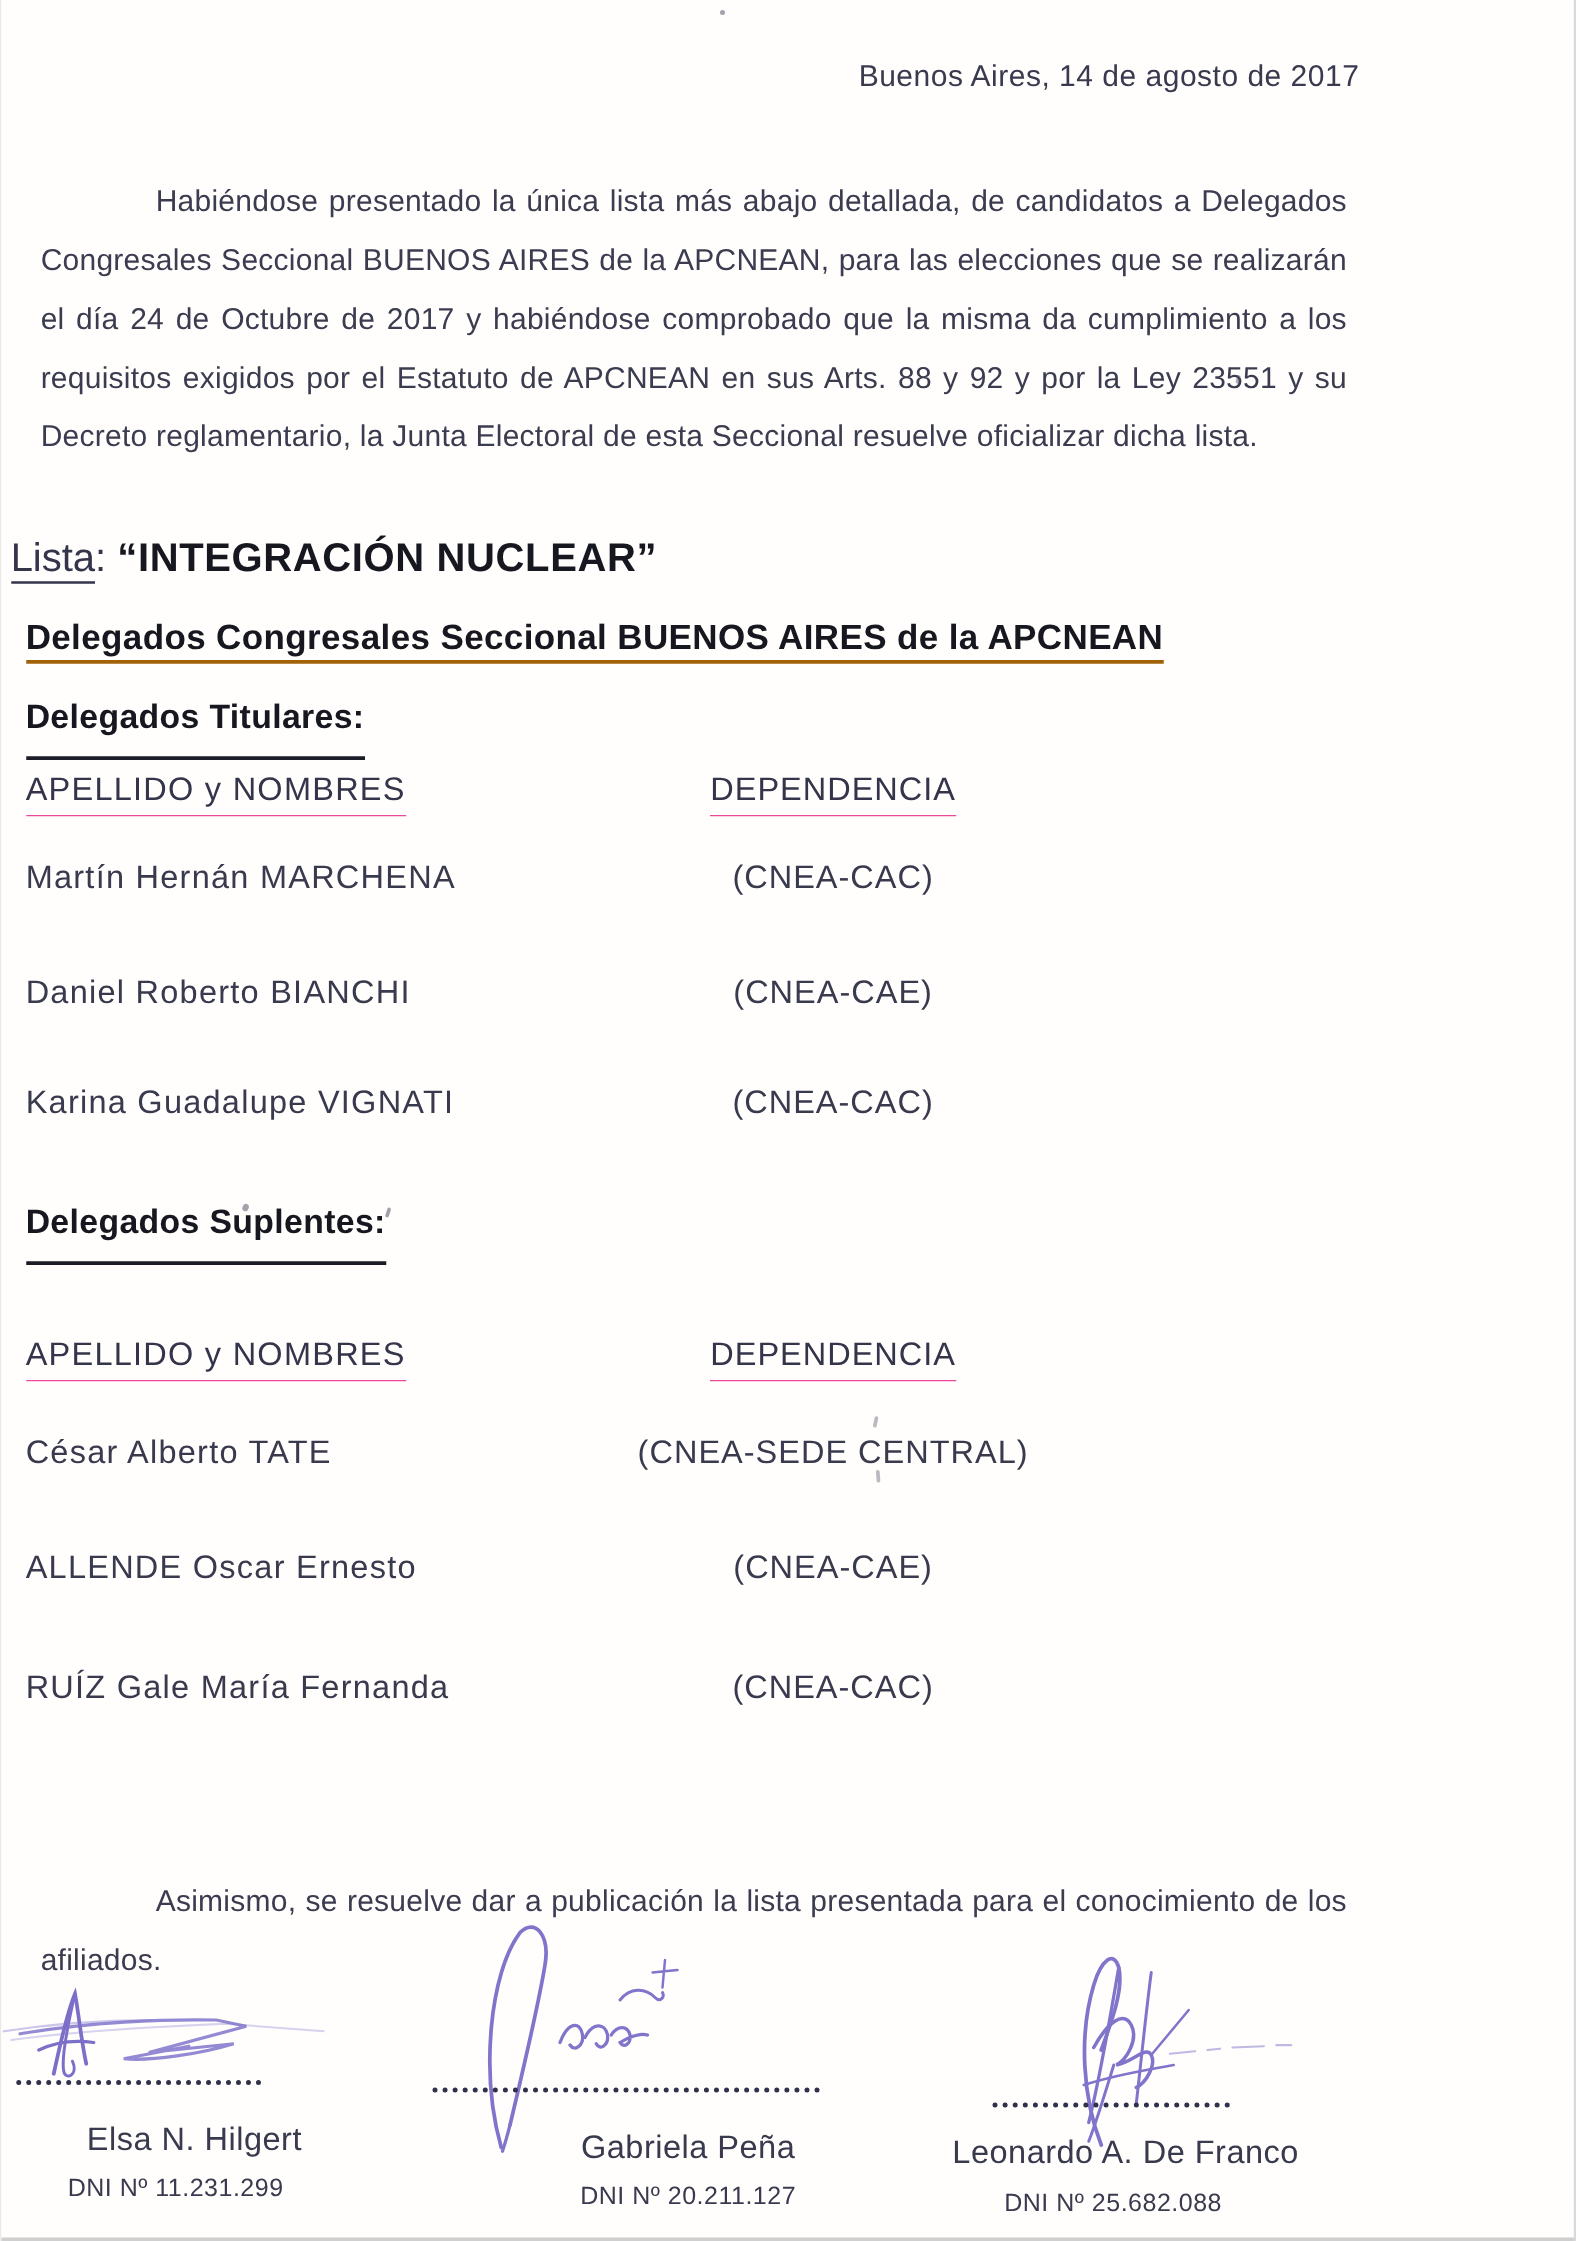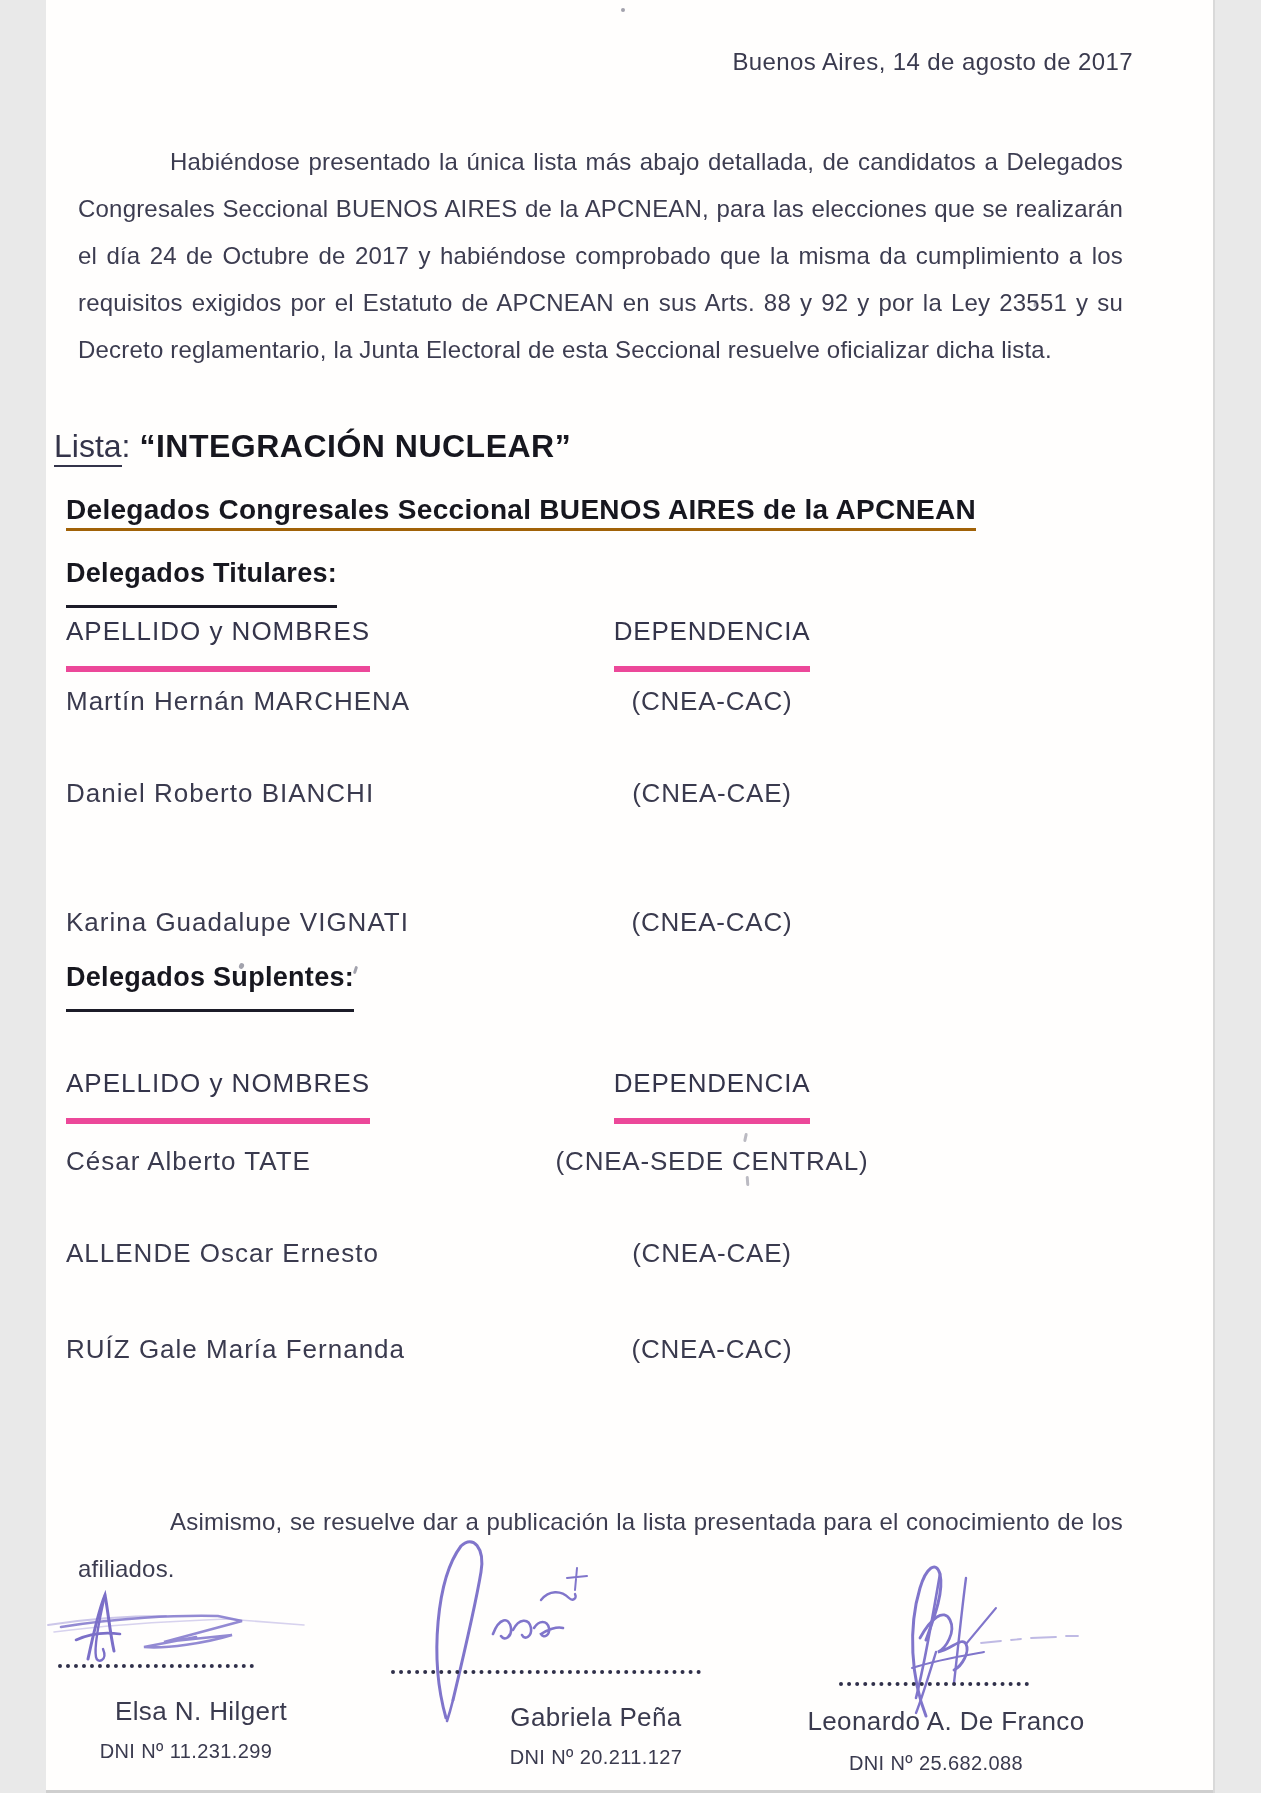--- a/index.html
+++ b/index.html
@@ -1,18 +1,18 @@
 <!DOCTYPE html>
 <html><head>
 <meta charset="utf-8">
 <style>
   html,body{margin:0;padding:0;background:#e9e9e9;}
   .page{
     position:relative;
-    width:1169px;height:1793px;
+    width:1260px;height:1793px;
     margin:0 auto;
     background:#fffefd;
     font-family:"Liberation Sans", sans-serif;
     color:#3c3c50;
     overflow:hidden;
   }
   
   .page::after{
     content:"";position:absolute;inset:0;pointer-events:none;
     box-shadow:inset -2px 0 0 #d9d9d9, inset 0 -3px 0 #cfcfcf;
@@ -44,22 +44,22 @@
   .sub-heading .u{border-bottom:3px solid #1c1c28;padding-bottom:17px;}
   .titulares-heading{top:558px;}
   .suplentes-heading{top:962px;}
   .trow{
     left:20px;width:870px;
     display:grid;grid-template-columns:446px 400px;
     font-size:26px;letter-spacing:1px;color:#3a3a4e;
   }
   .trow .dep{text-align:center;letter-spacing:.8px;}
   .thead{font-size:26px;color:#34344a;}
-  .thead .u{border-bottom:6px solid #ec4899;padding-bottom:20px;}
-  .t1-head{top:616px;}  .t1-r0{top:686px;} .t1-r1{top:778px;} .t1-r2{top:907px;}
+  .thead .u{border-bottom:1px solid #ec4899;padding-bottom:6px;}
+  .t1-head{top:616px;}  .t1-r0{top:686px;} .t1-r1{top:778px;} .t1-r2{top:866px;}
   .t2-head{top:1068px;} .t2-r0{top:1146px;} .t2-r1{top:1238px;} .t2-r2{top:1334px;}
   .dotline{border-bottom:4px dotted #30304a;height:0;}
   .dot-left{top:1664px;left:12px;width:196px;}
   .dot-mid{top:1670px;left:345px;width:310px;}
   .dot-right{top:1682px;left:793px;width:190px;}
   .sig-name{font-size:26px;text-align:center;color:#3a3a4e;letter-spacing:.4px;}
   .sig-dni{font-size:20px;text-align:center;color:#3a3a4e;letter-spacing:.4px;}
   .name-left{top:1696px;left:10px;width:290px;}
   .name-mid{top:1702px;left:380px;width:340px;}
   .name-right{top:1706px;left:760px;width:280px;}

